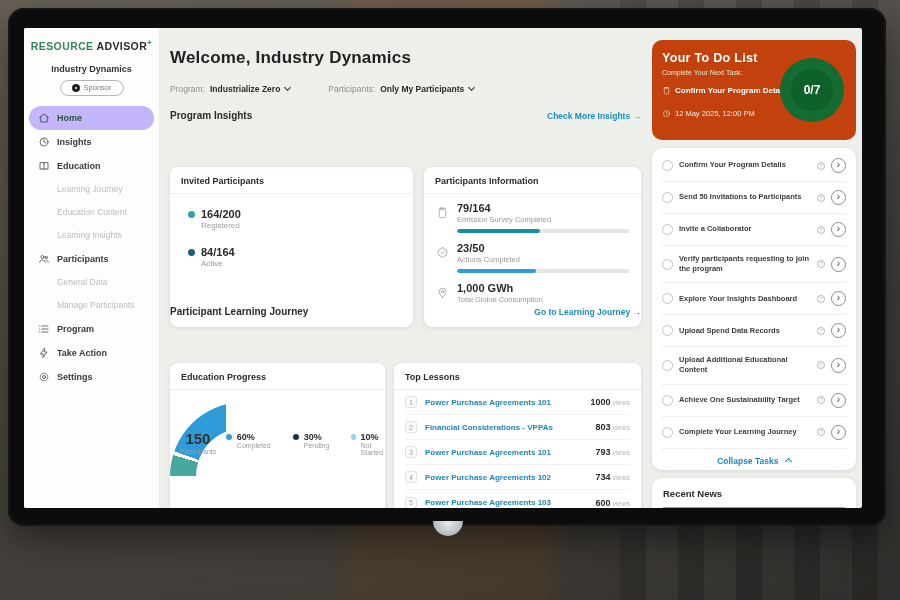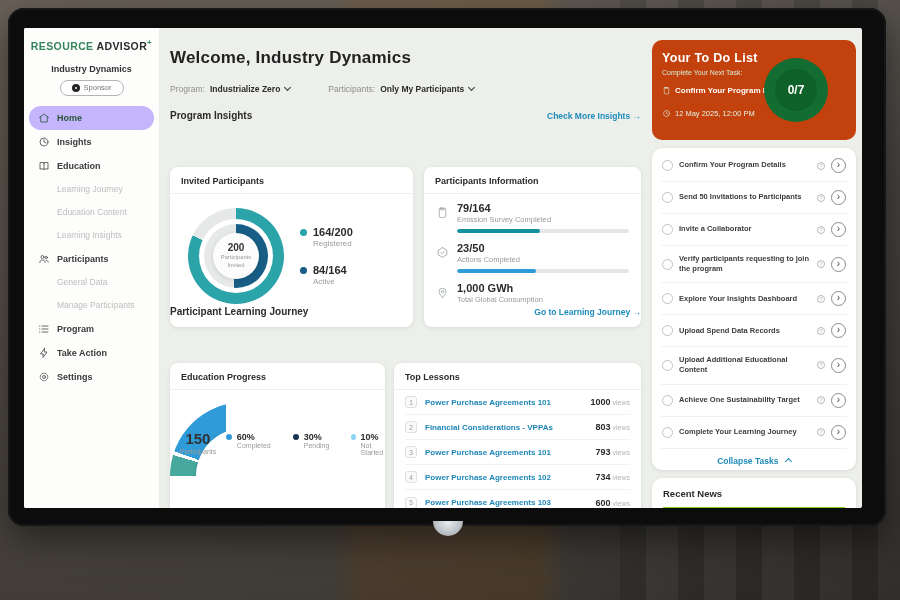--- a/index.html
+++ b/index.html
@@ -117,21 +117,21 @@
 
   
   .todo-card { position:absolute; left:628px; top:12px; width:204px; height:100px; background:#c2410c;
     border-radius:10px; padding:11px 10px; color:#fff; }
   .todo-title { font-size:12.5px; font-weight:bold; letter-spacing:.3px; }
   .todo-sub { font-size:7px; color:#d4ecd9; margin-top:4px; }
   .todo-task, .todo-date { display:flex; align-items:center; gap:4px; margin-top:5px; }
   .todo-task span.tt { font-size:8px; font-weight:bold; }
   .todo-date span.td { font-size:7.5px; color:#e2f2e5; }
   .ticon svg { width:9px; height:9px; stroke:#d7eedc; fill:none; stroke-width:1.6; stroke-linecap:round; }
-  .todo-ring { position:absolute; right:28px; top:18px; width:64px; height:64px; border-radius:50%;
+  .todo-ring { position:absolute; right:12px; top:18px; width:64px; height:64px; border-radius:50%;
     background:#136c31; display:flex; align-items:center; justify-content:center; }
   .todo-ring-inner { width:42px; height:42px; border-radius:50%; background:#0e6128;
     display:flex; align-items:center; justify-content:center; font-size:12px; font-weight:bold; color:#fff; }
 
   .tasks-card { position:absolute; left:628px; top:120px; width:204px; height:322px; background:#fff;
     border-radius:10px; box-shadow:0 1px 4px rgba(30,40,40,.10); padding:2px 9px; }
   .task-row { display:flex; align-items:center; gap:6px; border-bottom:1px solid #f1f1f1; padding:8px 1px; }
   .task-row:last-of-type { border-bottom:none; }
   .task-cb { width:11px; height:11px; border:1.2px solid #c2c2c2; border-radius:50%; flex:0 0 auto; cursor:pointer; }
   .task-label { flex:1; font-size:7.5px; font-weight:bold; color:#3c3c3c; line-height:1.35; cursor:pointer; }
@@ -259,29 +259,20 @@
   </div>
 
   <div class="sechead sh1">
     <span class="stitle">Program Insights</span>
     <span class="slink">Check More Insights  →</span>
   </div>
 
   <div class="card card-invited">
     <div class="card-title">Invited Participants</div>
     <div class="inv-body">
-      <div class="donut">
-        <div class="dring douter" style="background: conic-gradient(rgb(42, 163, 169) 0%, rgb(42, 163, 169) 82%, rgb(231, 233, 233) 82%, rgb(231, 233, 233) 100%);"></div>
-        <div class="dhole dh1"></div>
-        <div class="dring dinner" style="background: conic-gradient(rgb(24, 93, 133) 0%, rgb(24, 93, 133) 51.2195%, rgb(231, 233, 233) 51.2195%, rgb(231, 233, 233) 100%);"></div>
-        <div class="dhole dh2">
-          <span class="dcv">200</span>
-          <span class="dcl">Participants Invited</span>
-        </div>
-      </div>
       <div class="dlegend">
         <div class="litem">
           <span class="ldot" style="background: rgb(42, 163, 169);"></span>
           <span>
             <div class="lval">164/200</div>
             <div class="llab">Registered</div>
           </span>
         </div>
         <div class="litem">
           <span class="ldot" style="background: rgb(24, 93, 133);"></span>

